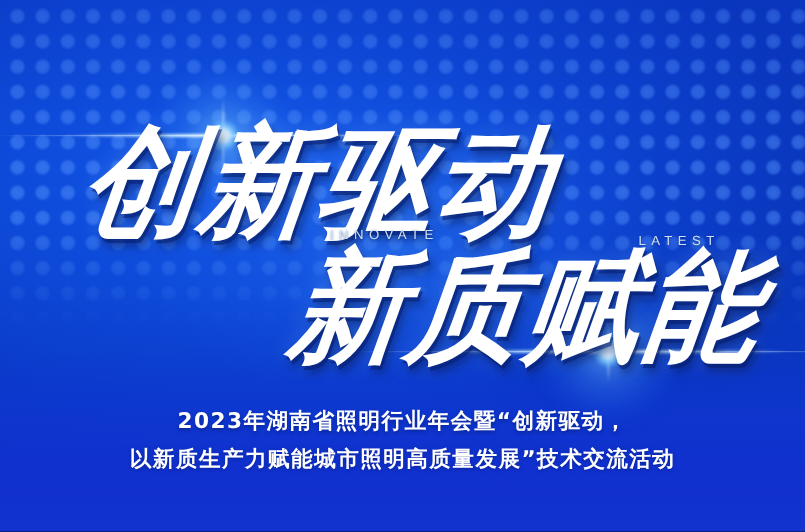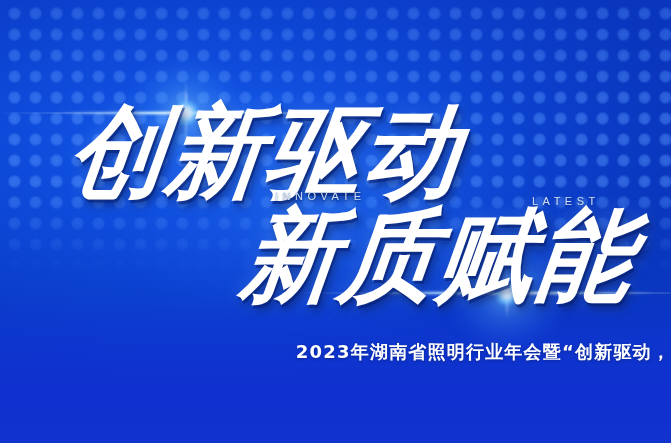--- a/index.html
+++ b/index.html
@@ -155,21 +155,21 @@
     text-shadow: 0 1px 2px rgba(5,25,95,0.6);
   }
   #en-innovate { left: 245px; top: 190px; padding-left: 30px; }
   #en-latest   { left: 532px; top: 195px; }
 
   
   .subtitle-block {
     position: absolute;
     left: 0; right: 0;
     top: 336px;
-    text-align: right;
+    text-align: center;
   }
   .sub-line {
     color: #ffffff;
     font-family: "DejaVu Sans", "Liberation Sans", sans-serif;
     font-size: 18px;
     font-weight: 700;
     letter-spacing: 1.2px;
     line-height: 31px;
     white-space: nowrap;
     text-shadow: 0 1px 3px rgba(5,25,100,0.55);
@@ -204,15 +204,16 @@
 
   <div class="title-block">
     <div class="cal-line" id="cal-line-1">创新驱动</div>
     <div class="cal-line" id="cal-line-2">新质赋能</div>
     <div class="en-cap" id="en-innovate">INNOVATE</div>
     <div class="en-cap" id="en-latest">LATEST</div>
   </div>
 
   <div class="subtitle-block">
     <div class="sub-line">2023年湖南省照明行业年会暨“创新驱动，</div>
+    <div class="sub-line">以新质生产力赋能城市照明高质量发展”技术交流活动</div>
   </div>
 
 </div>
 
 </body></html>

